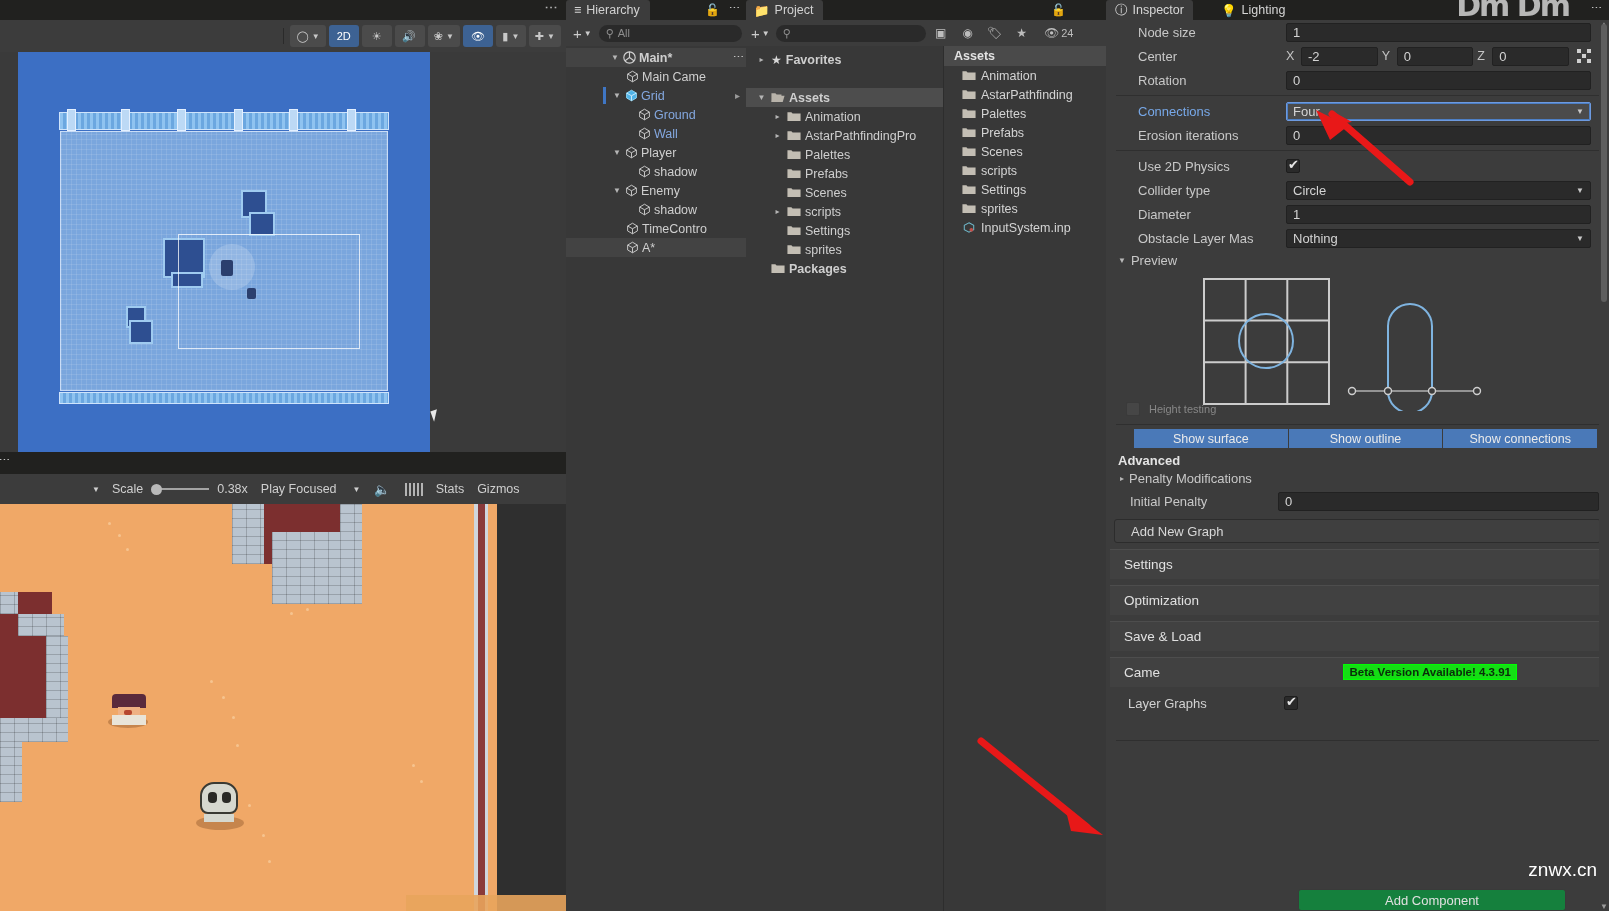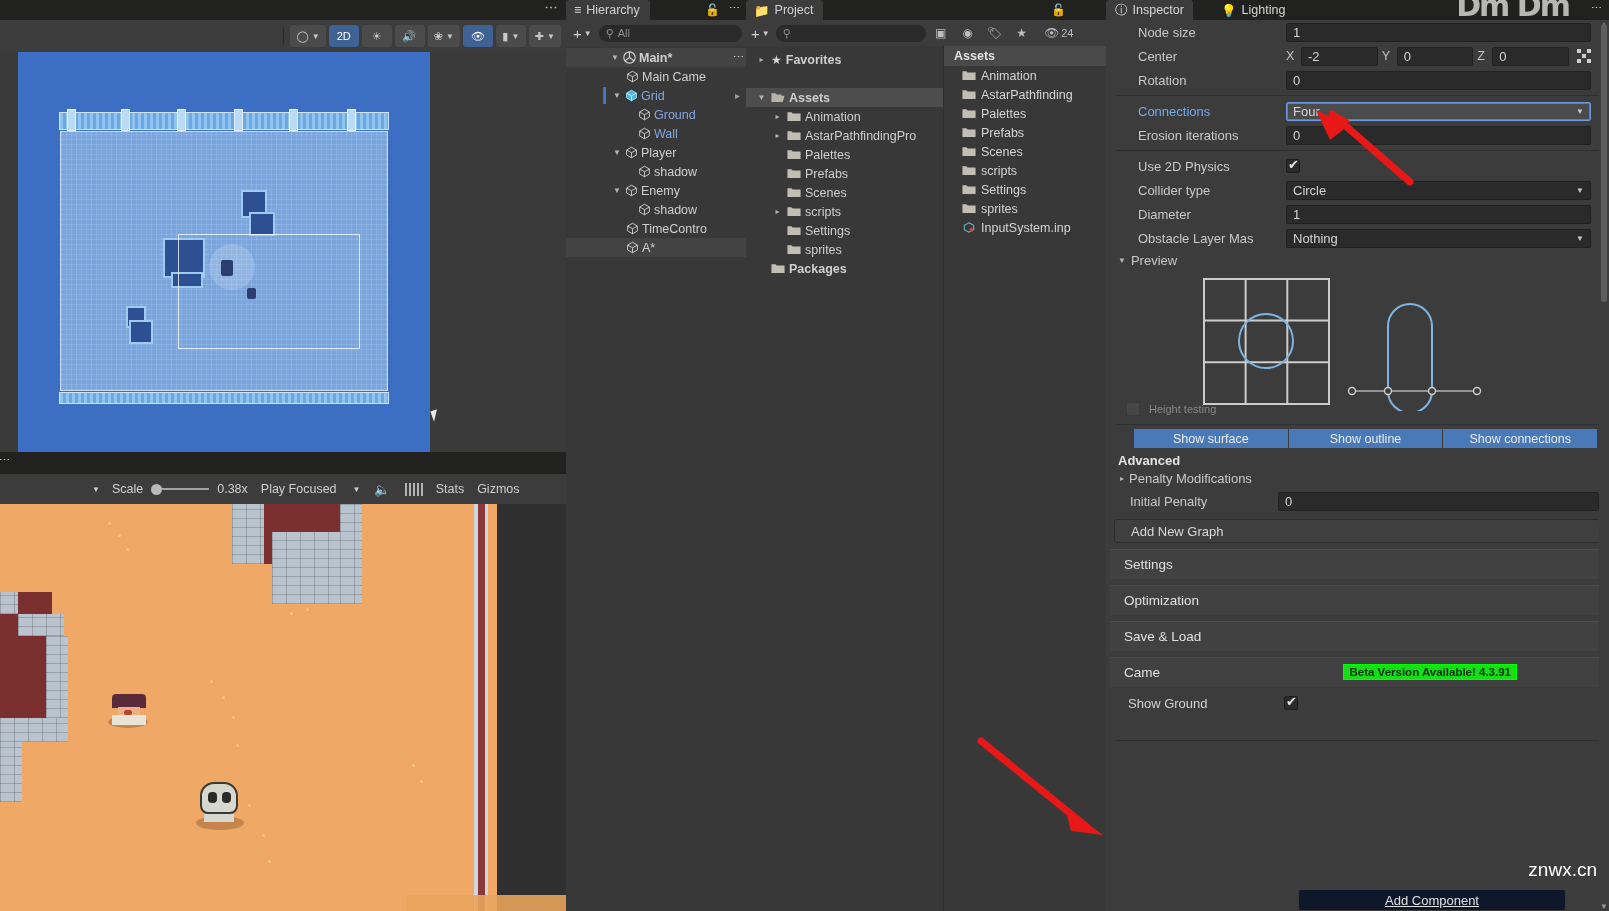--- a/index.html
+++ b/index.html
@@ -134,21 +134,21 @@
 
   .preview-box{ height:140px; position:relative; }
   .seg-row{ display:flex; margin:4px 12px 0 28px; }
   .seg{ flex:1; height:19px; background:#4a79b8; color:#eaeaea; font-size:12.5px; display:flex; align-items:center; justify-content:center; border-right:1px solid #3c3c3c;}
   .seg:last-child{ border-right:none;}
   .adv{ padding:5px 0 0 12px; font-size:13px; color:#e4e4e4; font-weight:bold;}
   .bigbtn{ margin:6px 8px 0 8px; height:24px; background:#3f3f3f; border:1px solid #2c2c2c; border-radius:3px; display:flex; align-items:center; padding-left:16px; font-size:13px; color:#d8d8d8;}
   .sec{ margin:6px 4px 0 4px; height:30px; background:#414141; border-top:1px solid #4d4d4d; display:flex; align-items:center; padding-left:14px; font-size:13.5px; color:#e0e0e0; position:relative;}
   .beta{ position:absolute; right:88px; top:6px; background:#14de14; color:#0a2d0a; font-size:11.5px; font-weight:bold; padding:1px 5px; border:1px solid #0f0; }
   .scanbtn{ margin:5px 8px 0 8px; height:22px; background:#5a5a5a; border:1px solid #333; border-radius:3px; display:flex; align-items:center; justify-content:center; font-size:13px; color:#eaeaea;}
-  .addcomp{ position:absolute; left:192px; bottom:0px; width:268px; height:22px; background:#0f172a; border:1px solid #3a3a3a; border-radius:3px; display:flex; align-items:center; justify-content:center; font-size:13px; color:#e0e0e0;text-decoration:underline;}
+  .addcomp{ position:absolute; left:192px; bottom:0px; width:268px; height:22px; background:#15803d; border:1px solid #3a3a3a; border-radius:3px; display:flex; align-items:center; justify-content:center; font-size:13px; color:#e0e0e0;}
   .watermark{ position:absolute; right:12px; bottom:30px; font-size:19px; color:#fff; font-weight:500;}
 
   .arrow-svg{ position:absolute; pointer-events:none; }
 </style>
 </head>
 <body>
 
 <div class="root">
 
   <div class="left-col">
@@ -717,21 +717,21 @@
 
       <div class="sec">Settings</div>
       <div class="sec">Optimization</div>
       <div class="sec">Save &amp; Load</div>
       <div class="sec">
         <span>Came</span>
         <span class="beta">Beta Version Available! 4.3.91</span>
       </div>
 
       <div class="frow" style="padding-left:22px;gap:44px;margin-top:4px">
-        <span style="font-size:13px;color:#d2d2d2;width:112px">Show Ground</span>
+        <span style="font-size:13px;color:#d2d2d2;width:112px">Layer Graphs</span>
         <span class="chk on"></span>
       </div>
 
 
       <div style="height:22px"></div>
       <div class="divider"></div>
 
       <div class="addcomp">Add Component</div>
       <div class="watermark">znwx.cn</div>
     </div>

